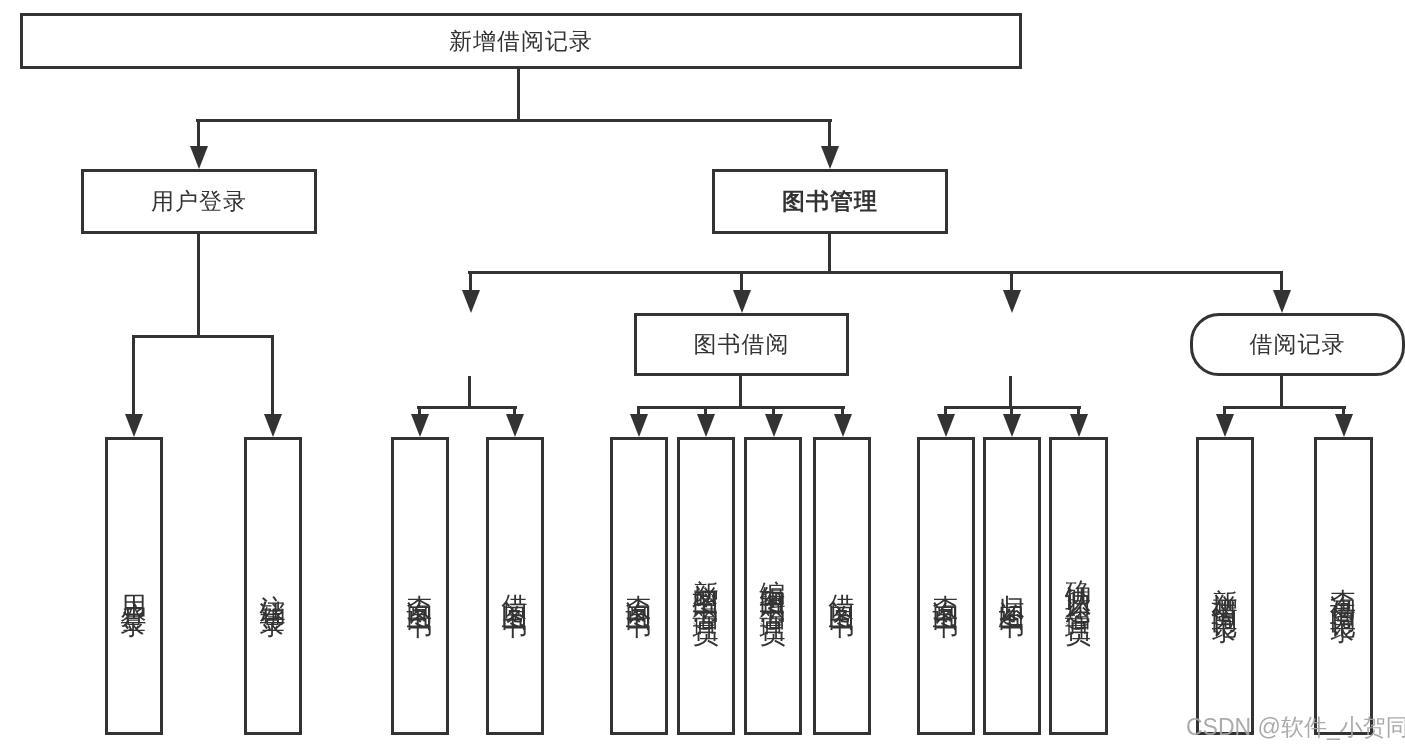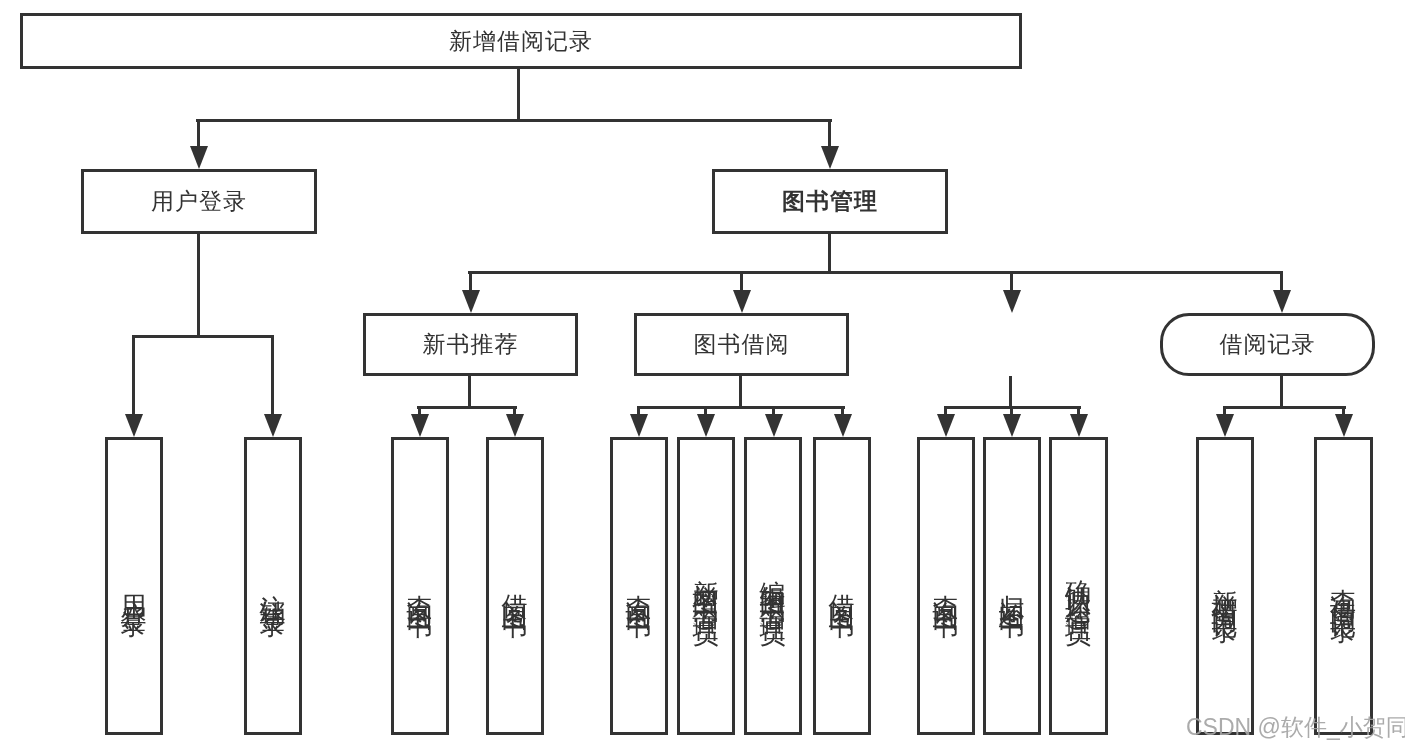--- a/index.html
+++ b/index.html
@@ -76,23 +76,22 @@
   <div class="hline" style="left:468px; top:271px; width:815px;"></div>
   <div class="vline" style="left:469px; top:271px; height:20px;"></div>
   <div class="head" style="left:462px; top:290px;"></div>
   <div class="vline" style="left:740px; top:271px; height:20px;"></div>
   <div class="head" style="left:733px; top:290px;"></div>
   <div class="vline" style="left:1010px; top:271px; height:20px;"></div>
   <div class="head" style="left:1003px; top:290px;"></div>
   <div class="vline" style="left:1280px; top:271px; height:20px;"></div>
   <div class="head" style="left:1273px; top:290px;"></div>
 
-  <div class="box hbox" style="left:363px; top:313px; width:215px; height:63px;">新书推荐</div>
   <div class="box hbox" style="left:634px; top:313px; width:215px; height:63px;">图书借阅</div>
-  <div class="box hbox" style="left:1160px; top:313px; width:215px; height:63px;border-radius:29px;">借阅记录</div>
+  <div class="box hbox" style="left:1190px; top:313px; width:215px; height:63px;border-radius:29px;">借阅记录</div>
 
   <div class="vline" style="left:468px; top:376px; height:30px;"></div>
   <div class="hline" style="left:417px; top:406px; width:100px;"></div>
   <div class="vline" style="left:418px; top:406px; height:10px;"></div>
   <div class="head" style="left:411px; top:414px;"></div>
   <div class="vline" style="left:513px; top:406px; height:10px;"></div>
   <div class="head" style="left:506px; top:414px;"></div>
 
   <div class="vline" style="left:739px; top:376px; height:30px;"></div>
   <div class="hline" style="left:637px; top:406px; width:208px;"></div>

